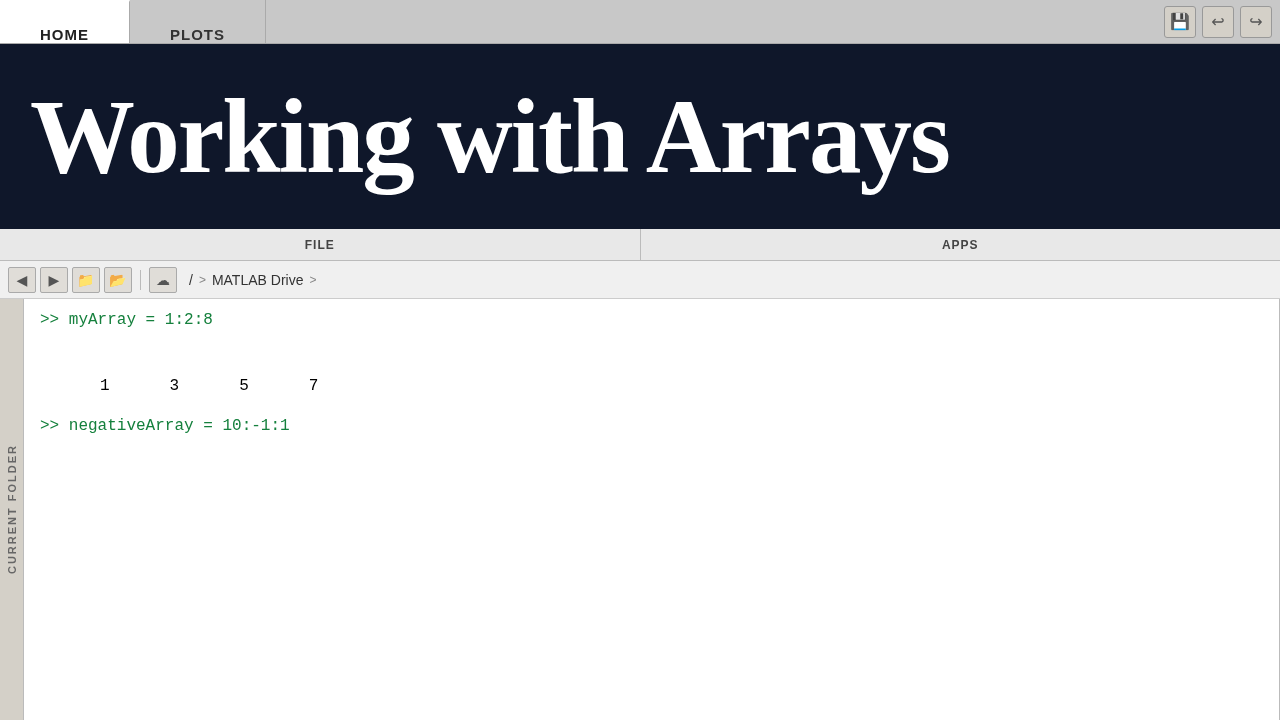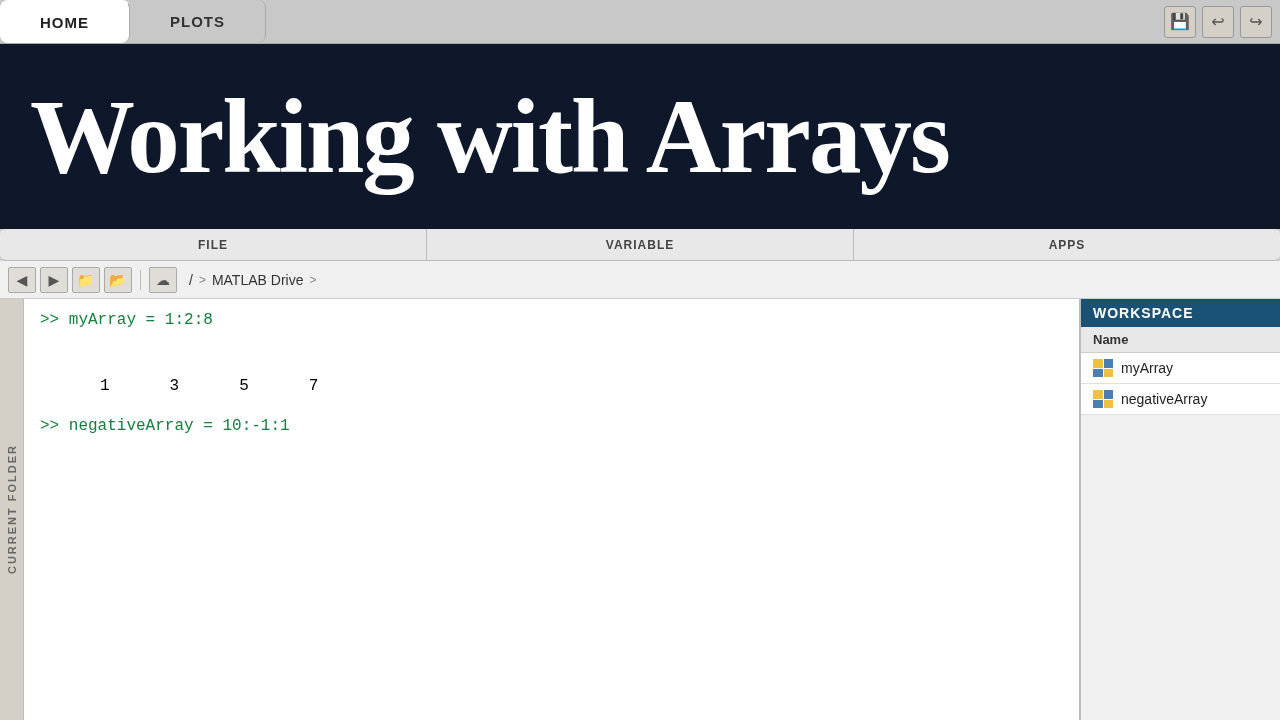--- a/index.html
+++ b/index.html
@@ -9,31 +9,30 @@
     .tab-bar {
       display: flex;
       align-items: stretch;
       background: #c8c8c8;
       height: 44px;
       border-bottom: 1px solid #aaa;
       position: relative;
     }
     .tab {
       display: flex;
-      align-items: center;
+      align-items: flex-end;
       justify-content: center;
       padding: 0 40px;
       font-size: 15px;
       font-weight: bold;
       letter-spacing: 1px;
       color: #333;
       cursor: pointer;
       border-right: 1px solid #aaa;
       background: #c8c8c8;
-      border-radius: 8px;
     }
     .tab.active {
       background: white;
       color: #222;
       border-bottom: none;
       border-top: 2px solid transparent;
     }
     .tab-icons {
       margin-left: auto;
       display: flex;
@@ -72,21 +71,20 @@
       line-height: 1;
       letter-spacing: -2px;
     }
 
     
     .ribbon {
       display: flex;
       background: #e8e8e8;
       border-bottom: 1px solid #bbb;
       height: 32px;
-      border-radius: 6px;
     }
     .ribbon-section {
       flex: 1;
       display: flex;
       align-items: center;
       justify-content: center;
       font-size: 12px;
       font-weight: bold;
       letter-spacing: 1px;
       color: #444;
@@ -269,23 +267,20 @@
 
 <div class="hero">
   <div class="hero-title">Working with Arrays</div>
 </div>
 
 <div class="ribbon">
   <div class="ribbon-section">
     <span>FILE</span>
   </div>
   <div class="ribbon-section">
-    <span>VARIABLE</span>
-  </div>
-  <div class="ribbon-section">
     <span>APPS</span>
   </div>
 </div>
 
 <div class="toolbar">
   <div class="toolbar-btn">
     <span>◀</span>
   </div>
   <div class="toolbar-btn">
     <span>▶</span>
@@ -328,36 +323,14 @@
       <span>5</span>
       <span>7</span>
     </div>
     <br>
     <div class="cmd-line cmd-prompt">
       <span>&gt;&gt; negativeArray = 10:-1:1</span>
     </div>
     <br>
   </div>
 
-  <div class="workspace-panel">
-    <div class="workspace-header">WORKSPACE</div>
-    <div class="workspace-col-header">Name</div>
-    <div class="workspace-item">
-      <div class="matrix-icon">
-        <div></div>
-          <div></div>
-          <div></div>
-          <div></div>
-      </div>
-      <span>myArray</span>
-    </div>
-    <div class="workspace-item">
-      <div class="matrix-icon">
-        <div></div>
-          <div></div>
-          <div></div>
-          <div></div>
-      </div>
-      <span>negativeArray</span>
-    </div>
-  </div>
 
 </div>
 
 </body></html>

